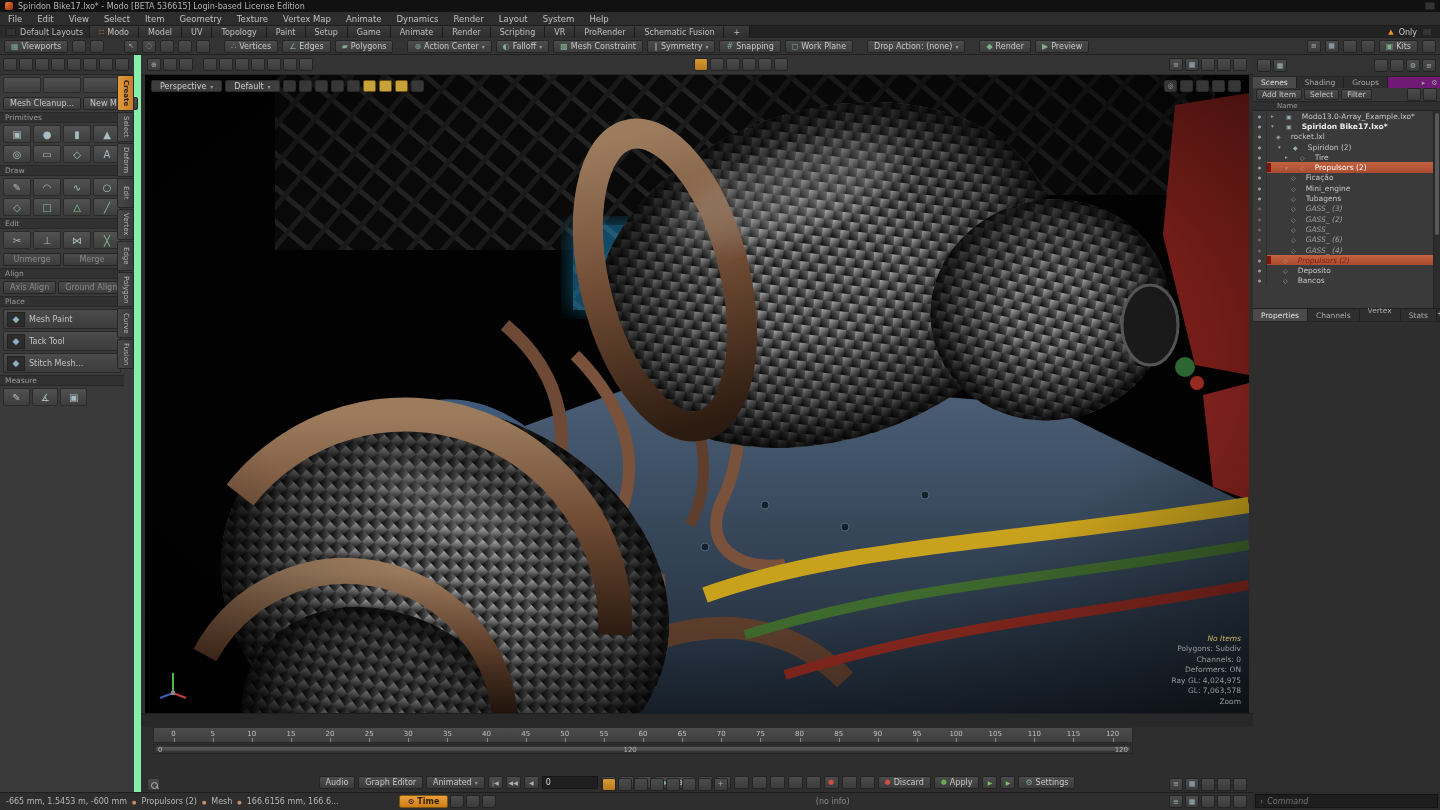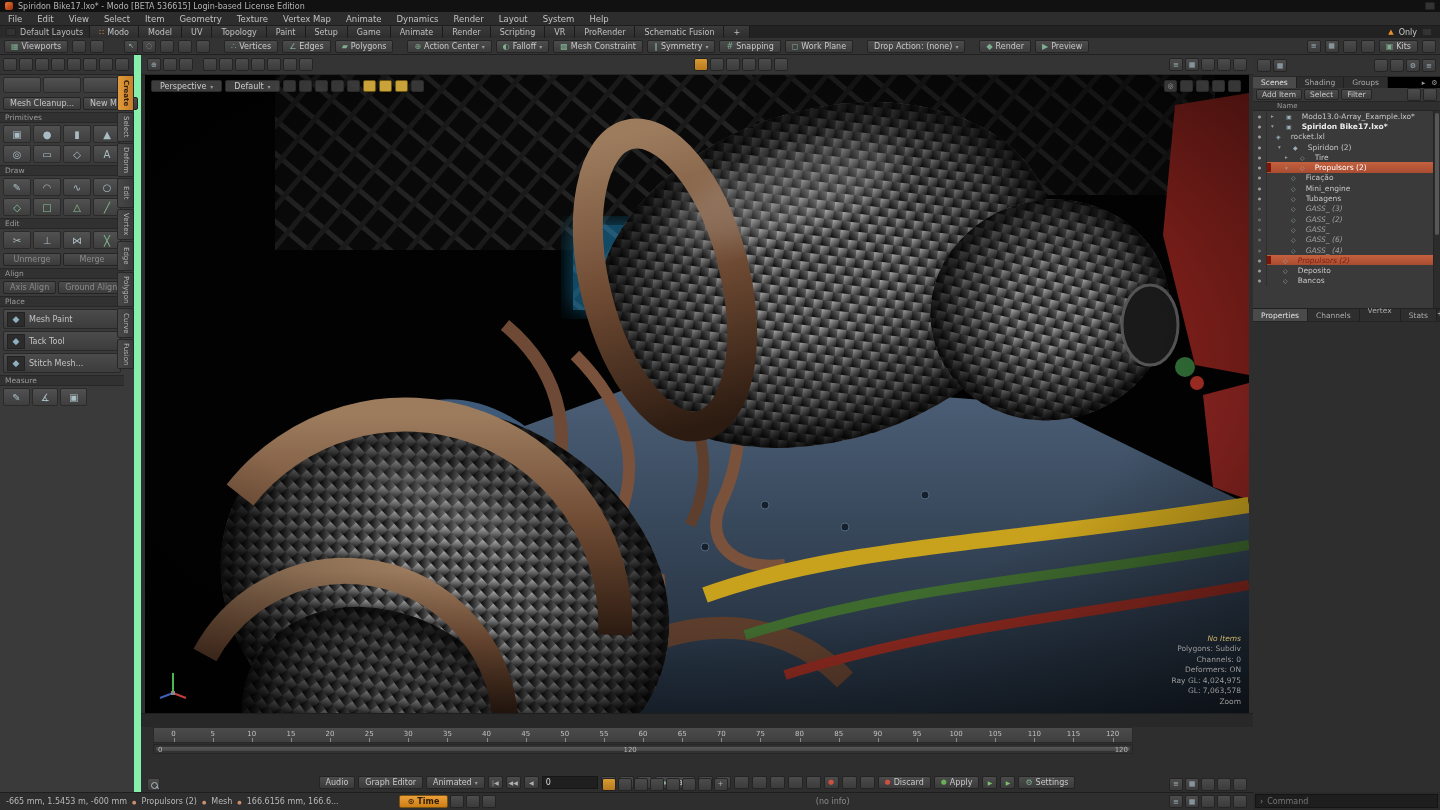--- a/index.html
+++ b/index.html
@@ -81,21 +81,21 @@
   .iconstrip{position:absolute;left:0;top:721px;width:1112px;height:16px;display:flex;align-items:center;padding:0 6px;gap:2px;}
   .is-center{margin:0 auto;display:flex;gap:2px;}
   .is-right{display:flex;gap:2px;}
   .mag{width:13px;height:13px;border:1px solid #2a2a2a;border-radius:2px;background:linear-gradient(#4c4c4c,#3b3b3b);position:relative;}
   .mag::before{content:"";position:absolute;left:3px;top:3px;width:5px;height:5px;border:1px solid #a8b8c0;border-radius:50%;}
   .mag::after{content:"";position:absolute;left:8px;top:8px;width:3px;height:1px;background:#a8b8c0;transform:rotate(45deg);}
 
   
   .rc-icons{height:22px;display:flex;align-items:center;gap:2px;padding:0 4px;background:#333;border-bottom:1px solid #262626;}
   .rc-icons .spacer{flex:1;}
-  .rc-tabs{height:11px;display:flex;background:#000000;font-size:7.5px;align-items:stretch;}
+  .rc-tabs{height:11px;display:flex;background:#701a75;font-size:7.5px;align-items:stretch;}
   .rtab{padding:0 8px;display:flex;align-items:center;background:#2e2e2e;color:#aaa;border-right:1px solid #202020;}
   .rtab.active{background:#4a4a4a;color:#e0e0e0;}
   .rc-tabs .spacer{flex:1;}
   .rc-tabs .mini{width:11px;display:flex;align-items:center;justify-content:center;color:#999;font-size:7px;}
   .rc-actions{height:13px;display:flex;gap:2px;padding:1px 3px;background:#383838;font-size:7.5px;align-items:center;}
   .rc-actions .btn{height:11px;font-size:7.5px;padding:0 5px;flex-direction:column;}
   .rc-namehdr{height:10px;background:#2f2f2f;border-top:1px solid #242424;border-bottom:1px solid #242424;font-size:7px;color:#9a9a9a;display:flex;align-items:center;padding-left:24px;}
   .rc-tree{position:relative;height:197px;background:#3a3a3a;overflow:hidden;}
   .trow{height:10.3px;display:flex;align-items:stretch;font-size:7.5px;color:#c6c6c6;}
   .eye{width:14px;flex:none;display:flex;align-items:center;justify-content:center;font-size:4px;color:#9a9a9a;border-right:1px solid #2f2f2f;}
@@ -109,21 +109,21 @@
   .tbold{font-weight:bold;color:#ececec;}
   .titalic{font-style:italic;color:#a0a0a0;}
   .ital-red{font-style:italic;color:#7e1d10 !important;}
   .tlabel{white-space:nowrap;overflow:hidden;}
   .rc-scroll{position:absolute;right:0;top:0;width:7px;bottom:0;background:#2c2c2c;border-left:1px solid #242424;}
   .rc-scroll .thumb{position:absolute;top:2px;left:1px;right:1px;height:62%;background:#575757;border-radius:2px;}
   .rc-bottomtabs{height:13px;display:flex;background:#292929;font-size:7.5px;border-top:1px solid #202020;align-items:stretch;}
   .rc-props{flex:1;background:#2e2e2e;border-top:1px solid #242424;}
   .rc-commandbar{height:18px;background:#2a2a2a;display:flex;align-items:center;padding:2px;}
   .cmd{flex:1;height:14px;background:#1e1e1e;border:1px solid #141414;display:flex;align-items:center;gap:4px;padding:0 4px;font-size:8px;color:#888;}
-  .cmd input{flex:1;background:transparent;border:none;outline:none;color:#999;font-size:8px;}
+  .cmd input{flex:1;background:transparent;border:none;outline:none;color:#999;font-size:8px;font-style:italic;}
 
   
   .statusbar{position:absolute;left:0;top:792px;width:1253px;height:18px;background:#2e2e2e;border-top:1px solid #1e1e1e;display:flex;align-items:center;font-size:8px;gap:5px;padding:0 6px;color:#b8b8b8;}
   .seg-sep{color:#c8906a;font-size:5px;}
   .timegrp{margin-left:55px;display:flex;gap:2px;align-items:center;}
   .timebtn{height:13px;display:inline-flex;align-items:center;gap:3px;padding:0 8px;background:linear-gradient(#eda03a,#cd7f16);border:1px solid #7a5310;border-radius:2px;color:#2b1c04;font-weight:bold;font-size:8px;}
   .sb-center{flex:1;text-align:center;color:#8a8a8a;}
   .sb-right{display:flex;gap:2px;}
 </style>
 </head>

